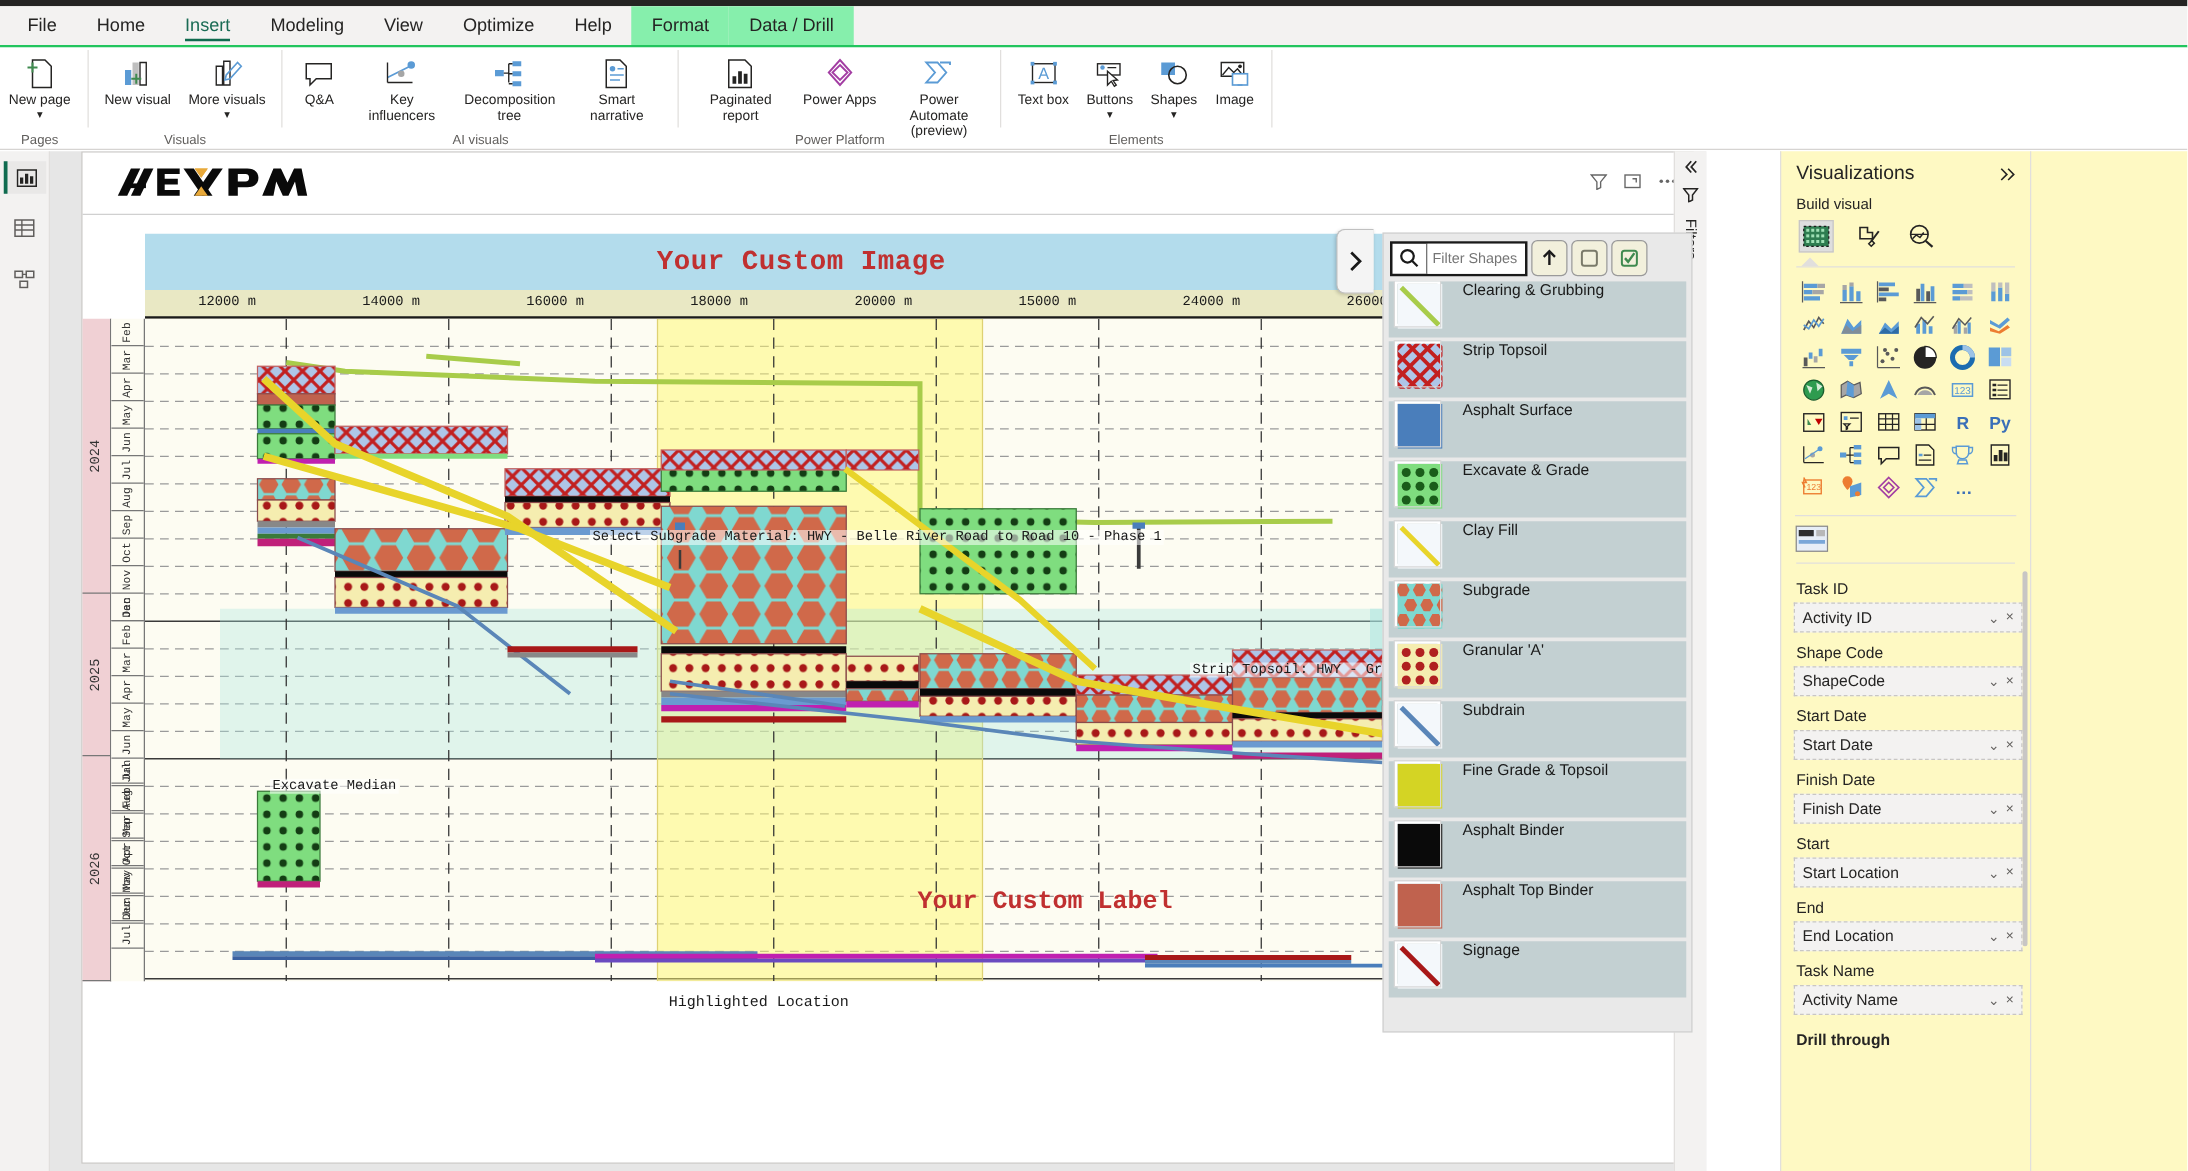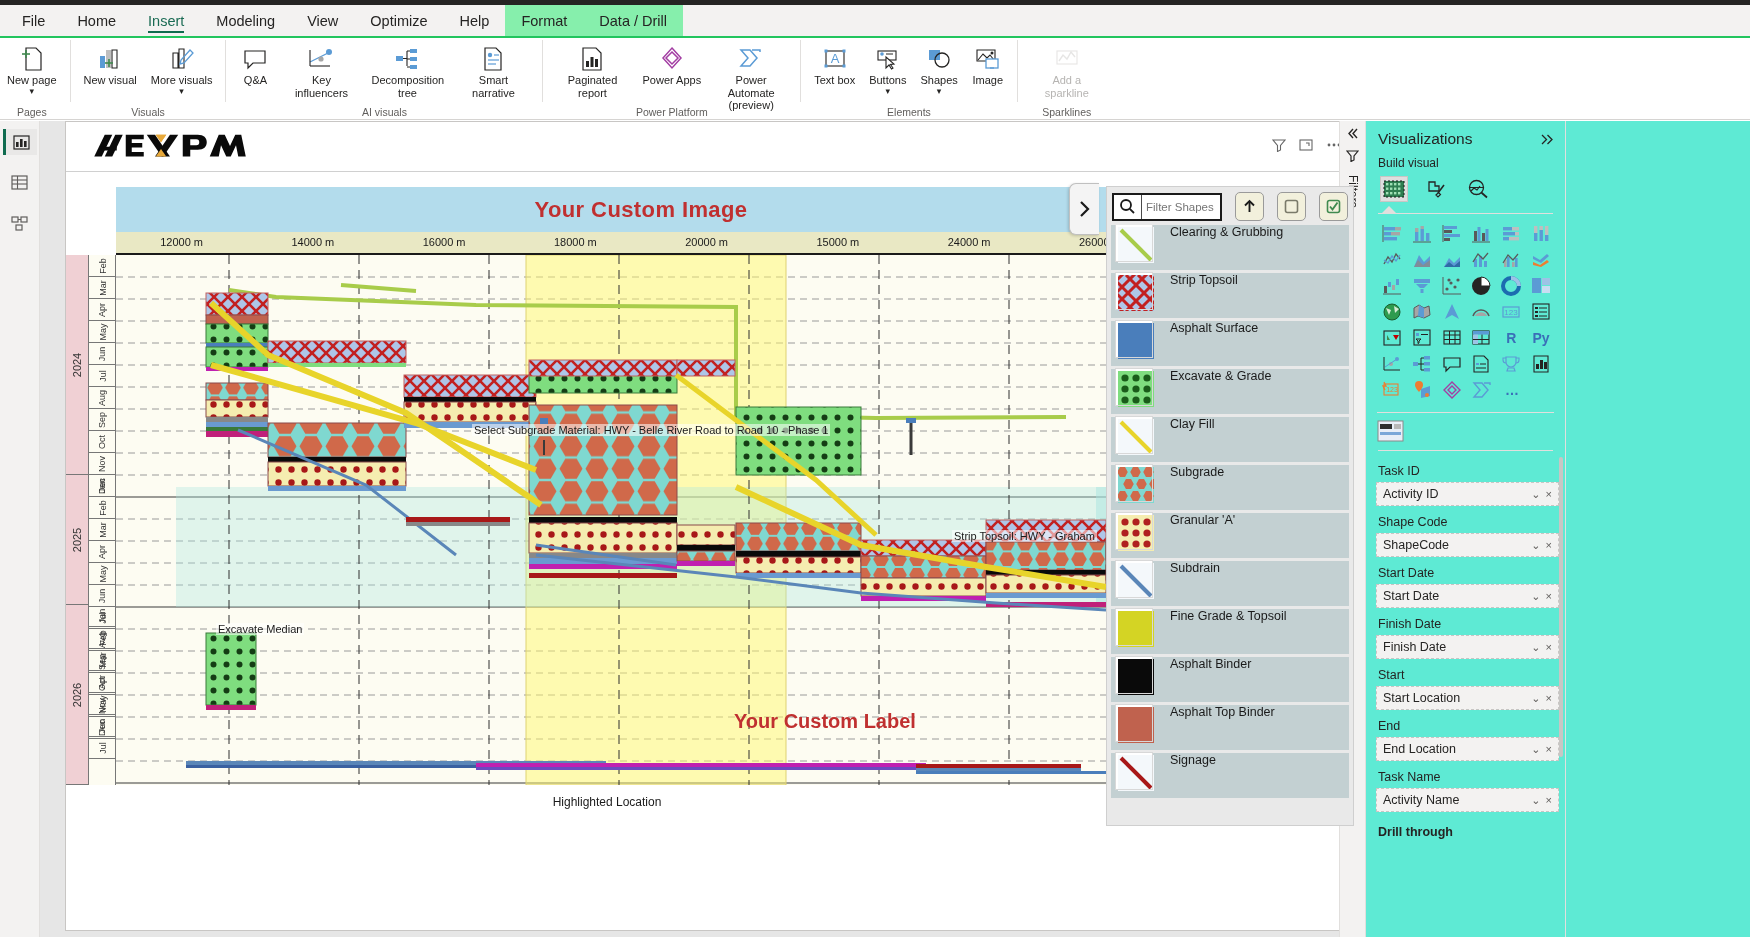--- a/index.html
+++ b/index.html
@@ -69,21 +69,21 @@
   .report-page {
     position:absolute; left:25px; top:0px; width:1290px; height:810px;
     background:#ffffff; border:1px solid #c8c6c4;
   }
   .pg-header { height:50px; position:relative; border-bottom:1px solid #d0d0d0; }
   .logo { position:absolute; left:25px; top:9px; height:30px; display:flex; align-items:center; }
   .logo svg { height:30px; }
   .hdr-icons { position:absolute; right:12px; top:16px; display:flex; gap:13px; align-items:center; }
   .hdr-icons span { cursor:default; }
 
-  .visual-area { position:absolute; left:0; top:51px; right:0; bottom:0; }
+  .visual-area { position:absolute; left:0; top:51px; right:0; bottom:0;font-family:Liberation Mono, monospace; }
 
   .vis-title {
     position:absolute; left:50px; top:14px; width:1050px; height:45px;
     background:#b3dcec; display:flex; align-items:center; justify-content:center;
   }
   .vis-title span {
     color:#c03030; font-size:22px; font-weight:bold; letter-spacing:.4px;
   }
 
   
@@ -144,21 +144,21 @@
     display:flex; align-items:center; justify-content:center;
     box-shadow:-1px 1px 3px rgba(0,0,0,.18); cursor:default; z-index:6;
   }
 
   
   .legend-panel {
     position:absolute; left:1106px; top:186px; width:248px; height:640px;
     background:#e9e9e9; border:1px solid #cfcfcf; z-index:5;
     display:flex; flex-direction:column;
   }
-  .legend-top { display:flex; align-items:center; padding:5px 5px 4px 5px; gap:3px;justify-content:space-between; }
+  .legend-top { display:flex; align-items:center; padding:5px 5px 4px 5px; gap:3px; }
   .search-box {
     display:flex; align-items:center; border:2px solid #1a1a1a; background:#fff;
     height:28px; flex:0 0 auto;
   }
   .search-ico {
     width:28px; height:24px; display:flex; align-items:center; justify-content:center;
     border-right:1px solid #4a4a4a;
   }
   .search-input {
     border:none; outline:none; width:78px; height:24px; font-size:11.5px;
@@ -183,22 +183,22 @@
   
   .filters-strip {
     position:absolute; right:385px; top:121px; width:26px; bottom:0;
     background:#f3f2f1; border-left:1px solid #e1dfdd;
     display:flex; flex-direction:column; align-items:center; padding-top:6px; gap:9px;
   }
   .filters-strip .vtxt {
     font-size:12px; color:#252423; writing-mode:vertical-rl; margin-top:4px;
   }
   .vis-pane {
-    position:absolute; right:0; top:121px; width:385px; bottom:0;
-    background:#5eead4; border-left:1px solid #e1dfdd; display:flex;
+    position:absolute; right:0; top:121px; width:326px; bottom:0;
+    background:#fef9c3; border-left:1px solid #e1dfdd; display:flex;
   }
   .vp-main { width:200px; border-right:1px solid #e1dfdd; display:flex; flex-direction:column; }
   .vp-right { flex:1; }
   .vp-head {
     display:flex; align-items:center; justify-content:space-between;
     padding:9px 10px 4px 12px;
   }
   .vp-title { font-size:15.5px; color:#252423; }
   .vp-sub { font-size:12px; color:#252423; padding:4px 12px 6px 12px; }
   .vp-tabs { display:flex; align-items:center; gap:14px; padding:0 10px 4px 14px; }
@@ -435,34 +435,20 @@
                 <rect x="11" y="13" width="12" height="9" fill="#ffffff" stroke="#5b9bd5" stroke-width="1.3"></rect>
                 <line x1="15" y1="22" x2="19" y2="22" stroke="#5b9bd5" stroke-width="1.3"></line>
               </svg>
             </div>
             <div class="lbl">Image</div>
           </div>
         </div>
         <div class="rib-caption">Elements</div>
       </div>
       <div class="rib-sep"></div>
-      <div class="rib-group">
-        <div class="rib-items">
-          <div class="rib-btn disabled">
-            <div class="ico" style="opacity: 0.45;">
-              <svg width="26" height="26" viewBox="0 0 26 26">
-                <rect x="3" y="5" width="20" height="13" fill="none" stroke="#c8c6c4" stroke-width="1.1"></rect>
-                <path d="M5 15 L9 9 L13 13 L17 6 L21 11" fill="none" stroke="#c8c6c4" stroke-width="1.4"></path>
-              </svg>
-            </div>
-            <div class="lbl">Add a sparkline</div>
-          </div>
-        </div>
-        <div class="rib-caption">Sparklines</div>
-      </div>
     </div>
 
   <div class="leftrail">
     <div class="rail-btn sel">
       <svg width="17" height="17" viewBox="0 0 17 17">
           <rect x="1" y="2" width="15" height="13" fill="none" stroke="#252423" stroke-width="1.2"></rect>
           <rect x="3" y="8" width="2.6" height="5" fill="#252423"></rect>
           <rect x="7" y="5" width="2.6" height="8" fill="#252423"></rect>
           <rect x="11" y="7" width="2.6" height="6" fill="#252423"></rect>
         </svg>

